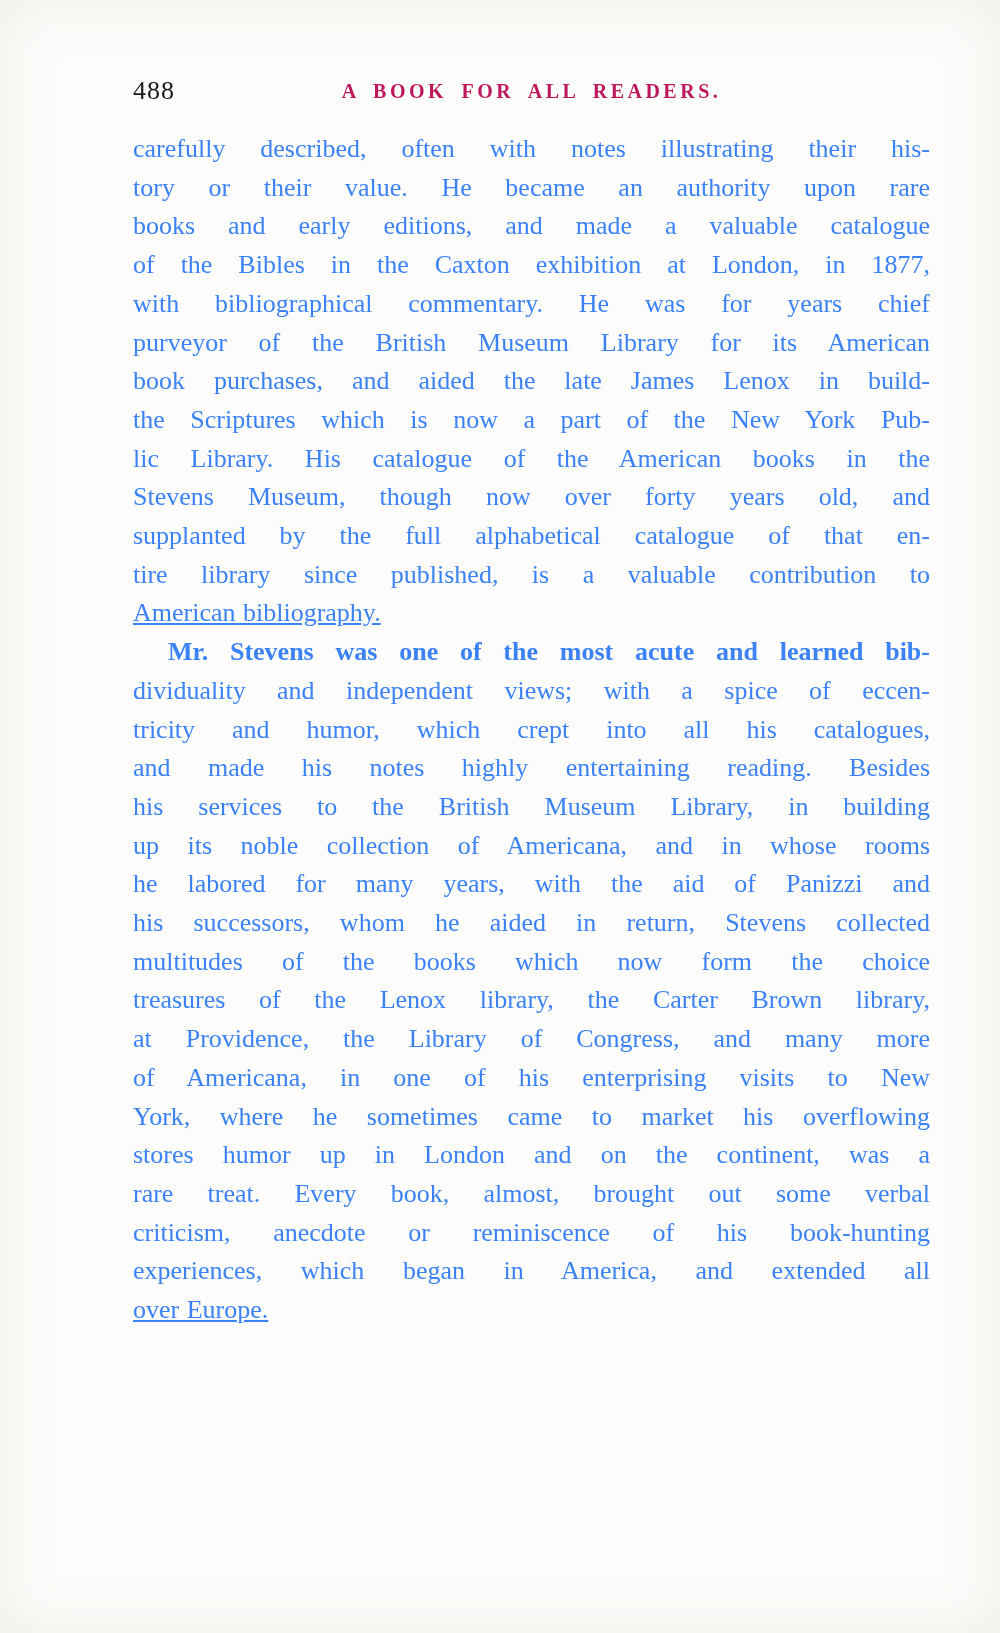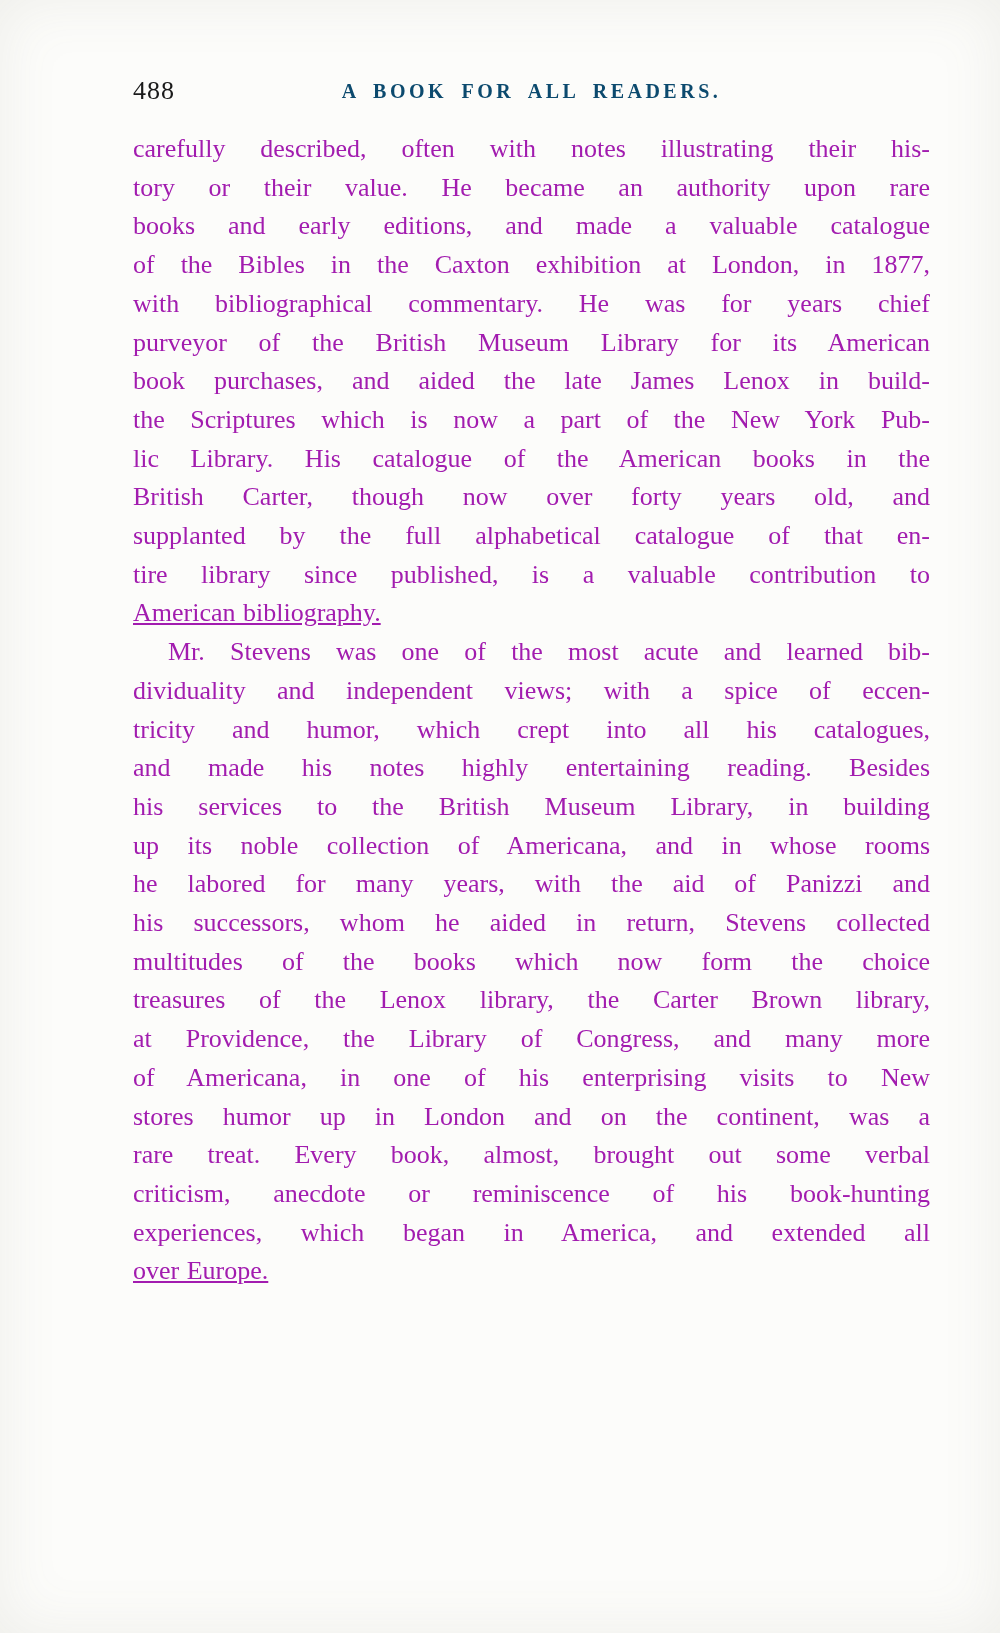--- a/index.html
+++ b/index.html
@@ -35,41 +35,41 @@
   .running-title {
     position: absolute;
     left: 0;
     right: 0;
     top: 4px;
     text-align: center;
     font-size: 20px;
     font-weight: 700;
     letter-spacing: 3.5px;
     word-spacing: 6px;
-    color: #0c4a6e;
+    color: #be185d;
   }
 
   .body-text {
     position: absolute;
     top: 130px;
     left: 133px;
     width: 797px;
     font-size: 26px;
     line-height: 38.7px;
-    color: #a21caf;
+    color: #3b82f6;
   }
   .para { display: block; }
   .line {
     display: block;
     text-align: justify;
     text-align-last: justify;
     white-space: normal;
     word-spacing: 1px;
   }
-  .line.first-indent { padding-left: 35px; }
+  .line.first-indent { padding-left: 35px; font-weight: bold; }
   .line.lastline {
     text-align-last: left;
     text-decoration: underline;
   }
 </style>
 </head>
 <body>
 
 <div class="page">
 
@@ -83,39 +83,40 @@
     <div class="para">
       <span class="line">carefully described, often with notes illustrating their his-</span>
       <span class="line">tory or their value.  He became an authority upon rare</span>
       <span class="line">books and early editions, and made a valuable catalogue</span>
       <span class="line">of the Bibles in the Caxton exhibition at London, in 1877,</span>
       <span class="line">with bibliographical commentary.  He was for years chief</span>
       <span class="line">purveyor of the British Museum Library for its American</span>
       <span class="line">book purchases, and aided the late James Lenox in build-</span>
       <span class="line">the Scriptures which is now a part of the New York Pub-</span>
       <span class="line">lic Library.  His catalogue of the American books in the</span>
-      <span class="line">British Carter, though now over forty years old, and</span>
+      <span class="line">Stevens Museum, though now over forty years old, and</span>
       <span class="line">supplanted by the full alphabetical catalogue of that en-</span>
       <span class="line">tire library since published, is a valuable contribution to</span>
       <span class="line lastline">American bibliography.</span>
     </div>
 
     <div class="para">
       <span class="line first-indent">Mr. Stevens was one of the most acute and learned bib-</span>
       <span class="line">dividuality and independent views; with a spice of eccen-</span>
       <span class="line">tricity and humor, which crept into all his catalogues,</span>
       <span class="line">and made his notes highly entertaining reading.  Besides</span>
       <span class="line">his services to the British Museum Library, in building</span>
       <span class="line">up its noble collection of Americana, and in whose rooms</span>
       <span class="line">he labored for many years, with the aid of Panizzi and</span>
       <span class="line">his successors, whom he aided in return, Stevens collected</span>
       <span class="line">multitudes of the books which now form the choice</span>
       <span class="line">treasures of the Lenox library, the Carter Brown library,</span>
       <span class="line">at Providence, the Library of Congress, and many more</span>
       <span class="line">of Americana, in one of his enterprising visits to New</span>
+      <span class="line">York, where he sometimes came to market his overflowing</span>
       <span class="line">stores humor up in London and on the continent, was a</span>
       <span class="line">rare treat.  Every book, almost, brought out some verbal</span>
       <span class="line">criticism, anecdote or reminiscence of his book-hunting</span>
       <span class="line">experiences, which began in America, and extended all</span>
       <span class="line lastline">over Europe.</span>
     </div>
 
   </div>
 
 </div>

